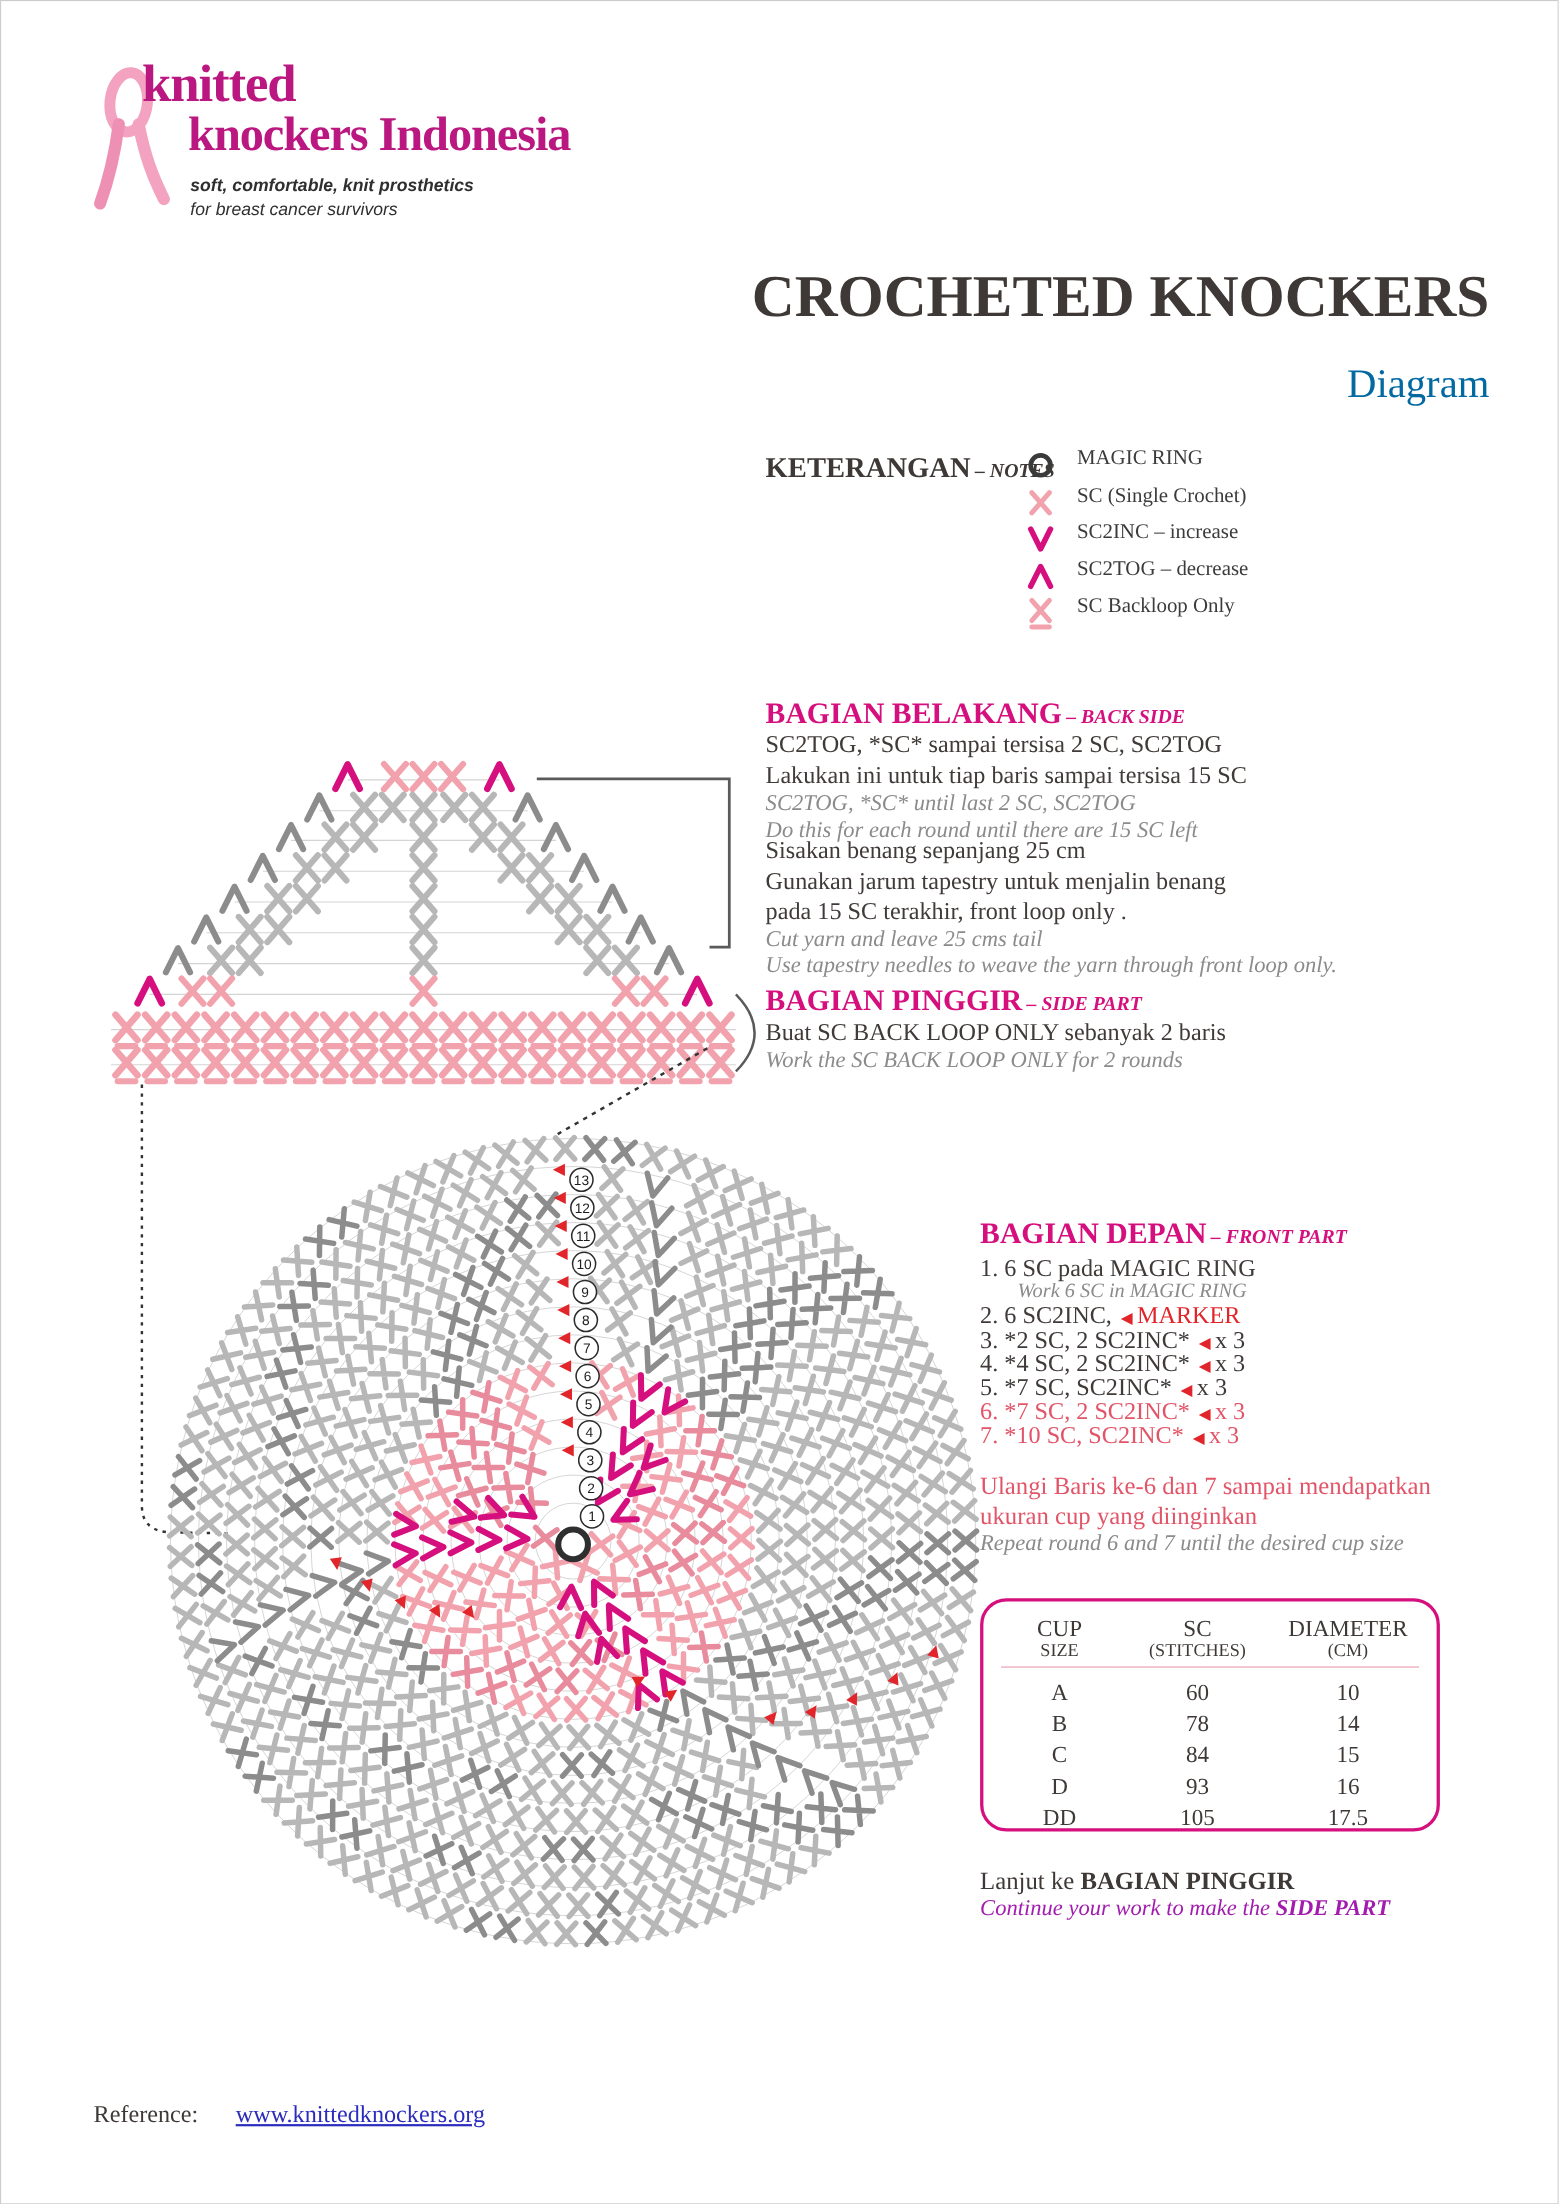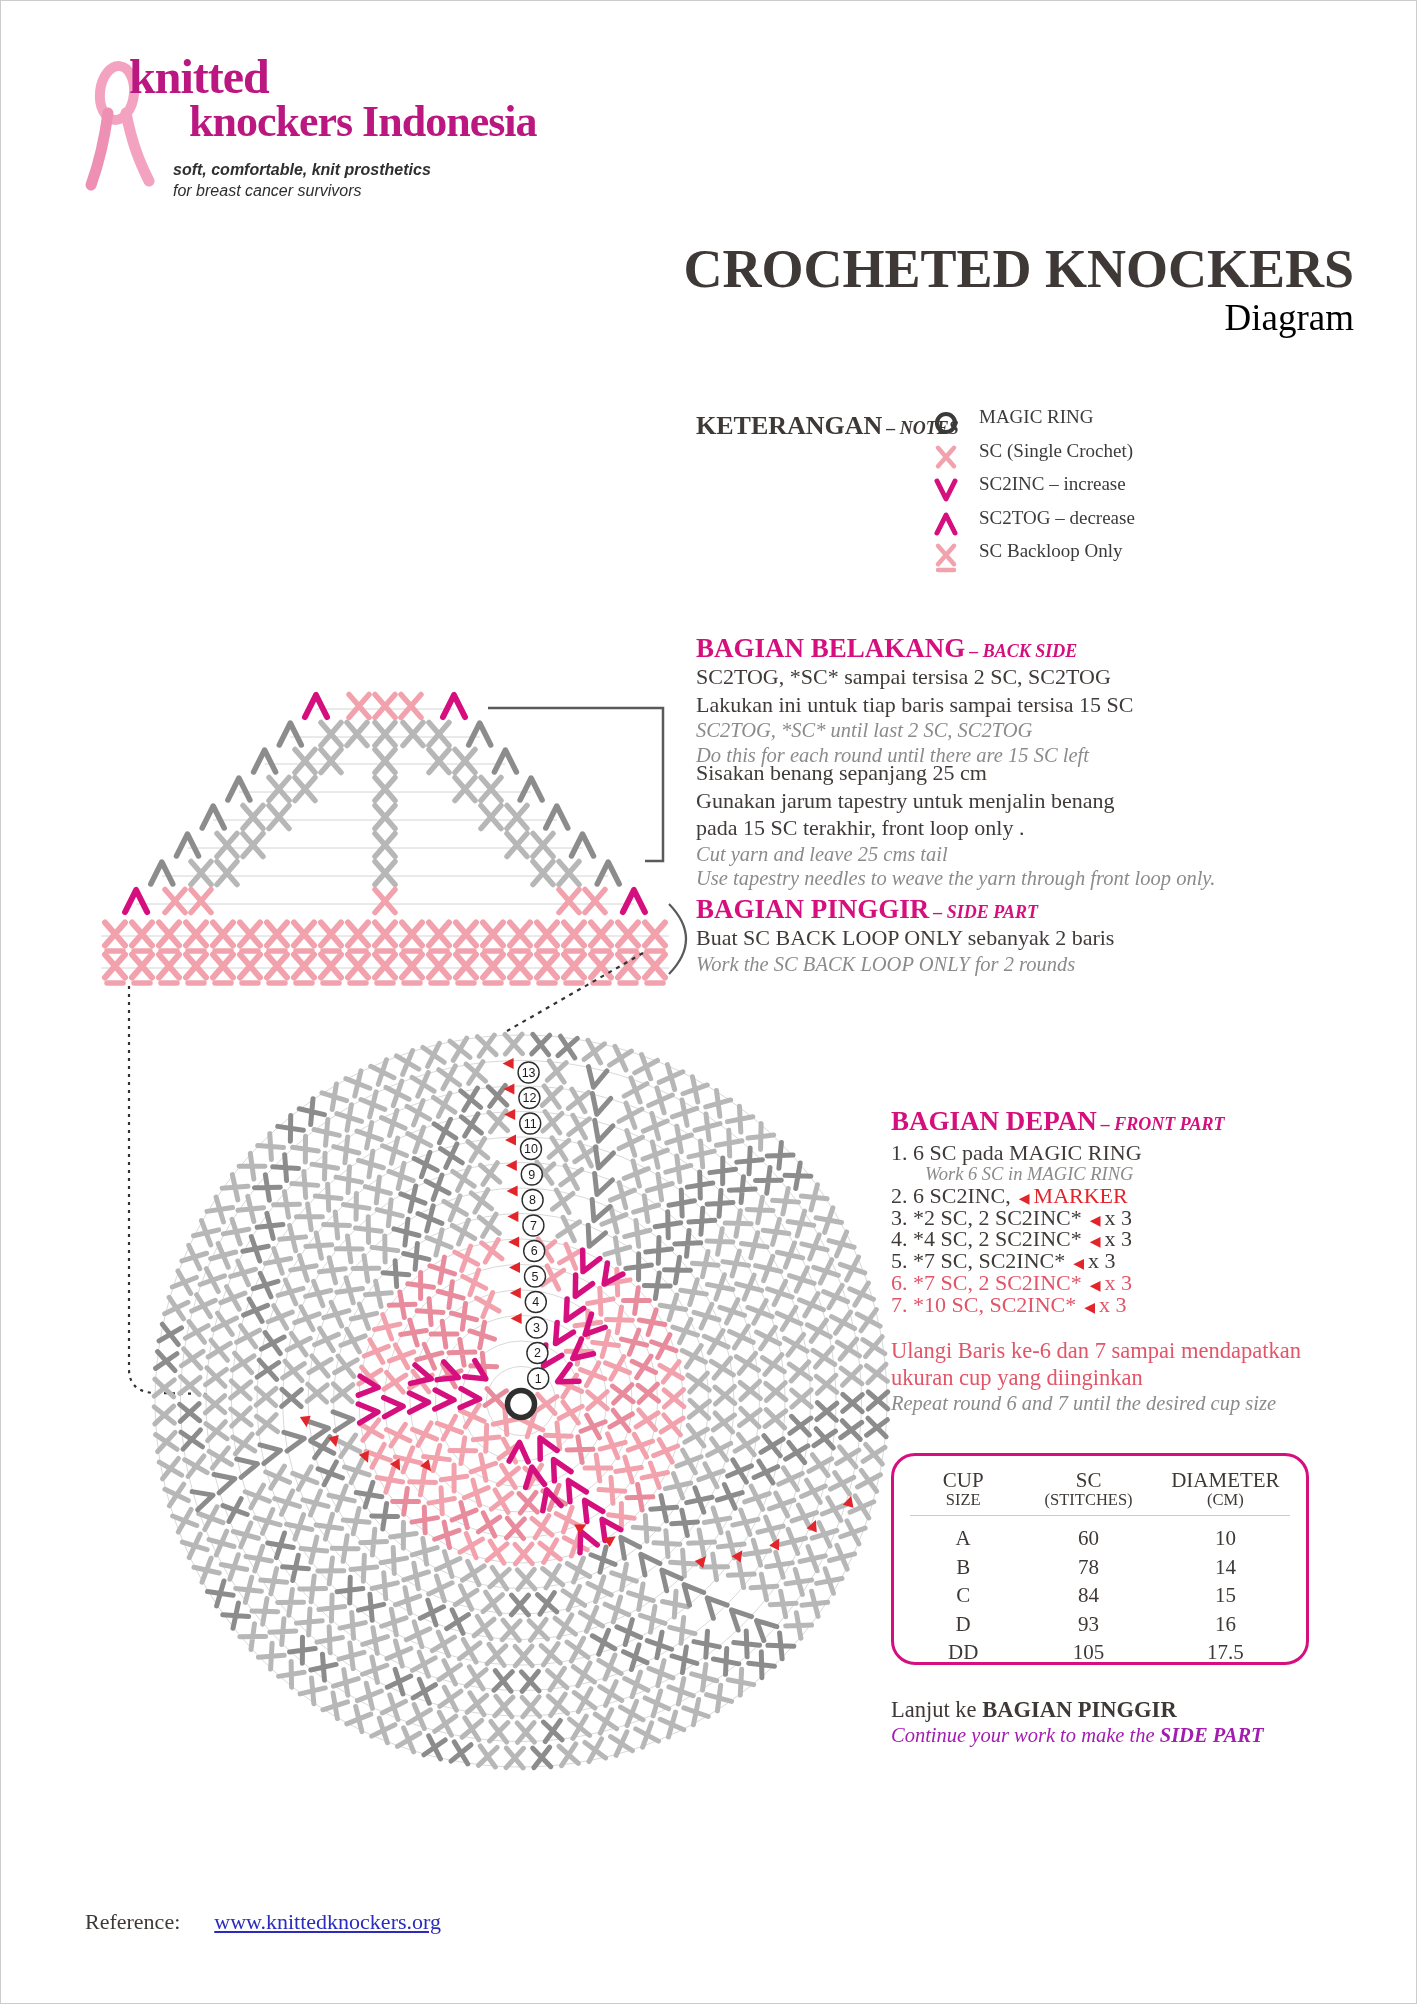--- a/index.html
+++ b/index.html
@@ -9,21 +9,21 @@
   #diagram-svg{position:absolute;left:0;top:0;z-index:0;}
   .txt{z-index:2;}
   .nowrap{white-space:nowrap;}
   
   .logo-l1{font-size:48px;font-weight:bold;color:#bb1780;line-height:44px;letter-spacing:-1px;}
   .logo-l2{font-size:44px;font-weight:bold;color:#bb1780;line-height:46px;letter-spacing:-1px;}
   .tagline1{font-family:"Liberation Sans",sans-serif;font-style:italic;font-weight:bold;font-size:16px;color:#2f2f2f;line-height:21px;}
   .tagline2{font-family:"Liberation Sans",sans-serif;font-style:italic;font-size:16px;color:#2f2f2f;line-height:21px;}
   
   .title-main{font-size:54px;font-weight:bold;color:#3e3936;line-height:56px;letter-spacing:0px;}
-  .title-sub{font-size:37px;color:#000000;line-height:42px;}
+  .title-sub{font-size:37px;color:#0369a1;line-height:42px;margin-top:32px;}
   
   .mag-head{font-size:27px;font-weight:bold;color:#d50f7d;line-height:30px;}
   .mag-note{font-size:18px;font-style:italic;font-weight:bold;color:#d50f7d;}
   .dark-head{font-size:26px;font-weight:bold;color:#3e3936;line-height:30px;}
   .dark-note{font-size:18px;font-style:italic;font-weight:bold;color:#3e3936;}
   .bline{font-size:22px;color:#403b39;line-height:27.5px;}
   .iline{font-size:20.5px;font-style:italic;color:#8b8b8b;line-height:24.5px;}
   
   .leg-row{display:flex;align-items:flex-start;height:33.6px;}
   .leg-sym{width:46px;display:flex;justify-content:center;}
@@ -893,21 +893,21 @@
       <circle cx="520" cy="1403" r="13.5" fill="none" stroke="#2f2f2f" stroke-width="5.5"></circle>
     </svg>
 
   <svg class="abs txt" style="left:76px;top:50px" width="80" height="145" viewBox="0 0 80 145">
     <ellipse cx="40" cy="42" rx="17" ry="27" fill="none" stroke="#f3a3c0" stroke-width="10" transform="rotate(6 40 42)"></ellipse>
     <path d="M31 62 C27 92 22 112 14 134" fill="none" stroke="#ee8fb4" stroke-width="11" stroke-linecap="round"></path>
     <path d="M49 62 C55 92 62 110 72 130" fill="none" stroke="#f3a3c0" stroke-width="11" stroke-linecap="round"></path>
   </svg>
   <div class="abs txt" style="left:128px;top:54px">
     <div class="logo-l1 nowrap">knitted</div>
-    <div class="logo-l2 nowrap" style="margin-left:60px">knockers Indonesia</div>
+    <div class="logo-l2 nowrap" style="margin-left:42px">knockers Indonesia</div>
   </div>
   <div class="abs txt" style="left:172px;top:158px">
     <div class="tagline1 nowrap">soft, comfortable, knit prosthetics</div>
     <div class="tagline2 nowrap">for breast cancer survivors</div>
   </div>
 
   <div class="abs txt" style="right:62px;top:240px;text-align:right">
     <div class="title-main nowrap">CROCHETED KNOCKERS</div>
     <div class="title-sub nowrap">Diagram</div>
   </div>

